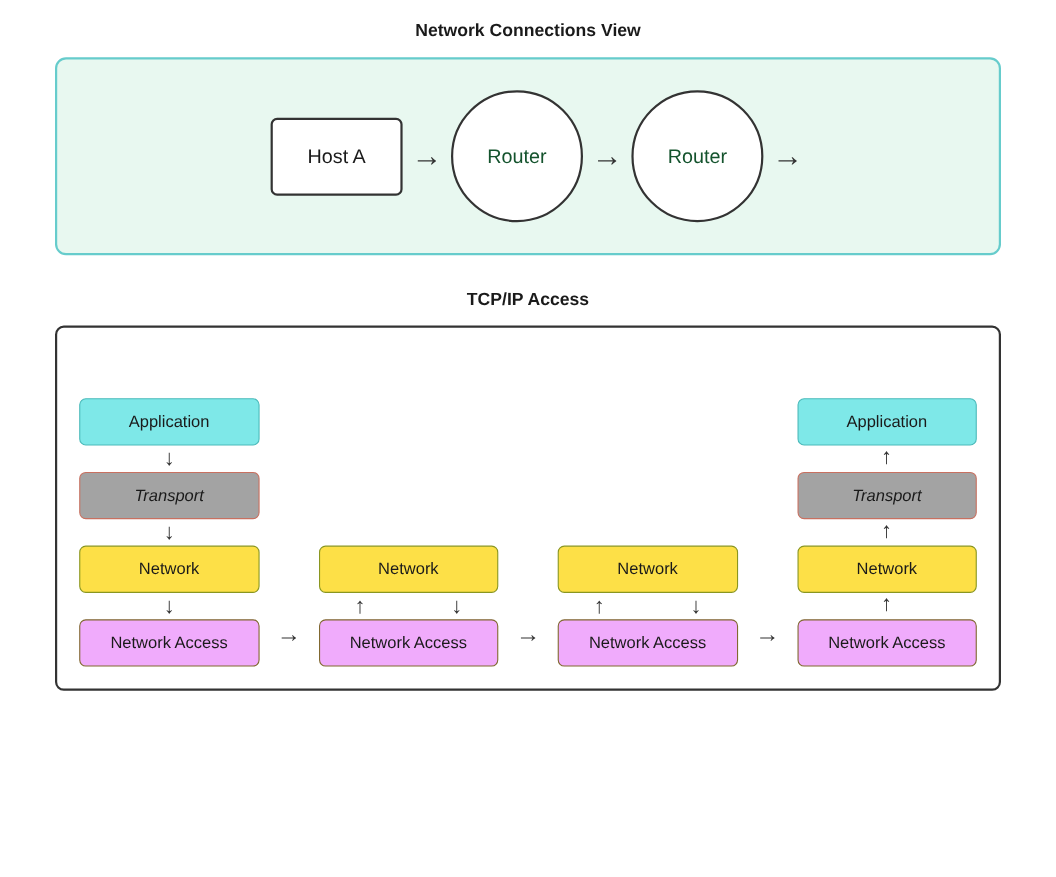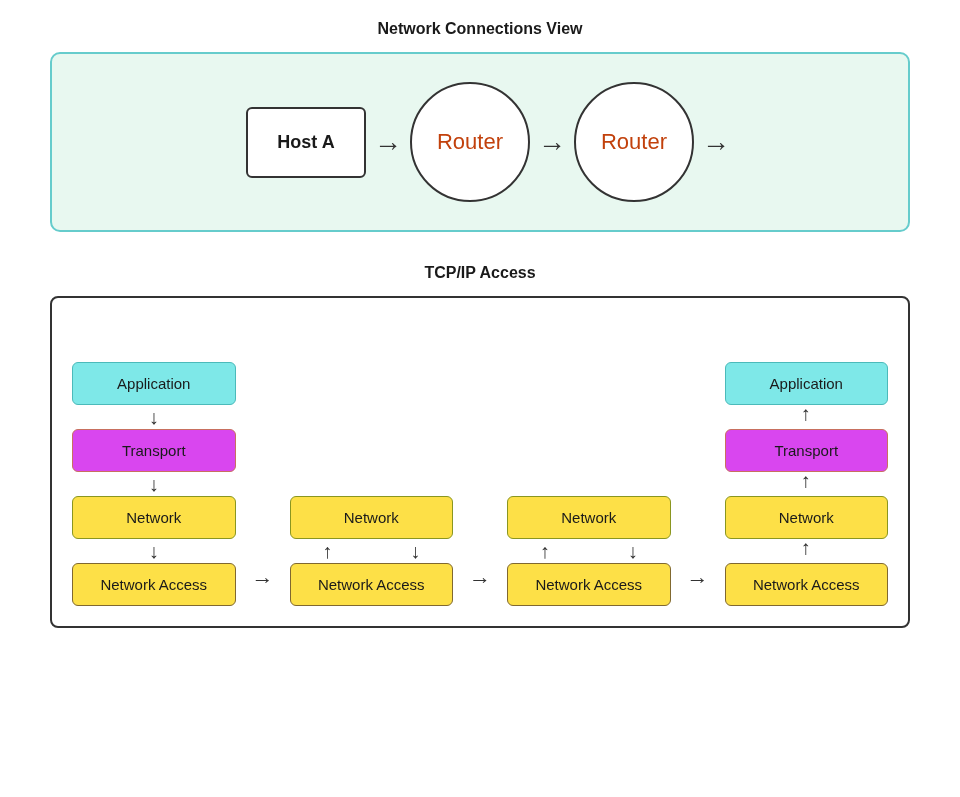--- a/index.html
+++ b/index.html
@@ -43,37 +43,37 @@
     .node-square {
       width: 120px;
       height: 71px;
       border: 2px solid #333;
       border-radius: 6px;
       background: #ffffff;
       display: flex;
       align-items: center;
       justify-content: center;
       font-size: 18px;
-      font-weight: 700;
+      font-weight: 400;
       color: #1a1a1a;
       margin-left: 24px;
     }
 
     .node-circle {
       width: 120px;
       height: 120px;
       border: 2px solid #333;
       border-radius: 50%;
       background: #ffffff;
       display: flex;
       align-items: center;
       justify-content: center;
-      font-size: 22px;
+      font-size: 18px;
       font-weight: 500;
-      color: #c2410c;
+      color: #14532d;
     }
 
     .arrow-h {
       display: flex;
       align-items: center;
       margin: 0 8px;
       color: #333;
       font-size: 28px;
       line-height: 1;
     }
@@ -96,23 +96,23 @@
       padding: 12px 6px;
       border-radius: 6px;
       border: 1.5px solid rgba(0,0,0,0.25);
       text-align: center;
       font-size: 15px;
       font-weight: 500;
       color: #1a1a1a;
     }
 
     .layer-application { background: #7ee8e8; border-color: #4bbaba; }
-    .layer-transport    { background: #d946ef; border-color: #c87060; }
+    .layer-transport    { background: #a3a3a3; border-color: #c87060; font-style: italic; }
     .layer-network      { background: #fde047; border-color: #8a9620; }
-    .layer-netaccess    { background: #fde047; border-color: #806830; color: #1a1a1a; }
+    .layer-netaccess    { background: #f0abfc; border-color: #806830; color: #1a1a1a; }
 
     
     .arrow-v-down {
       display: flex;
       justify-content: center;
       align-items: center;
       height: 24px;
       font-size: 20px;
       color: #333;
       line-height: 1;

